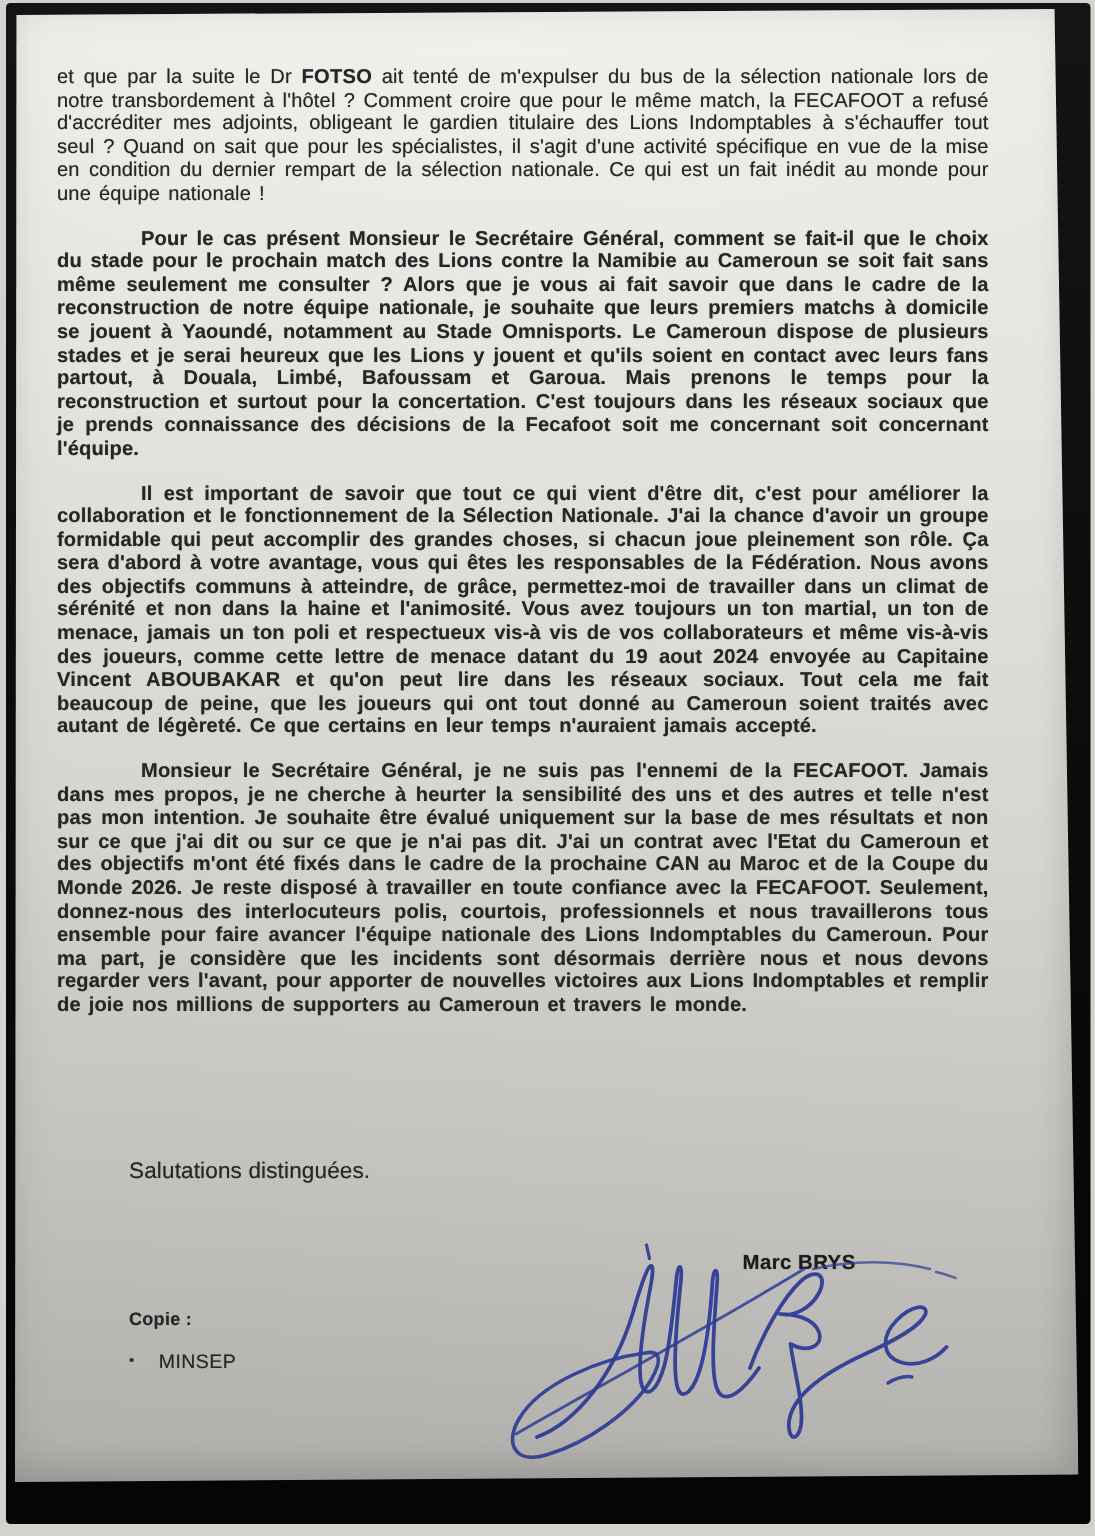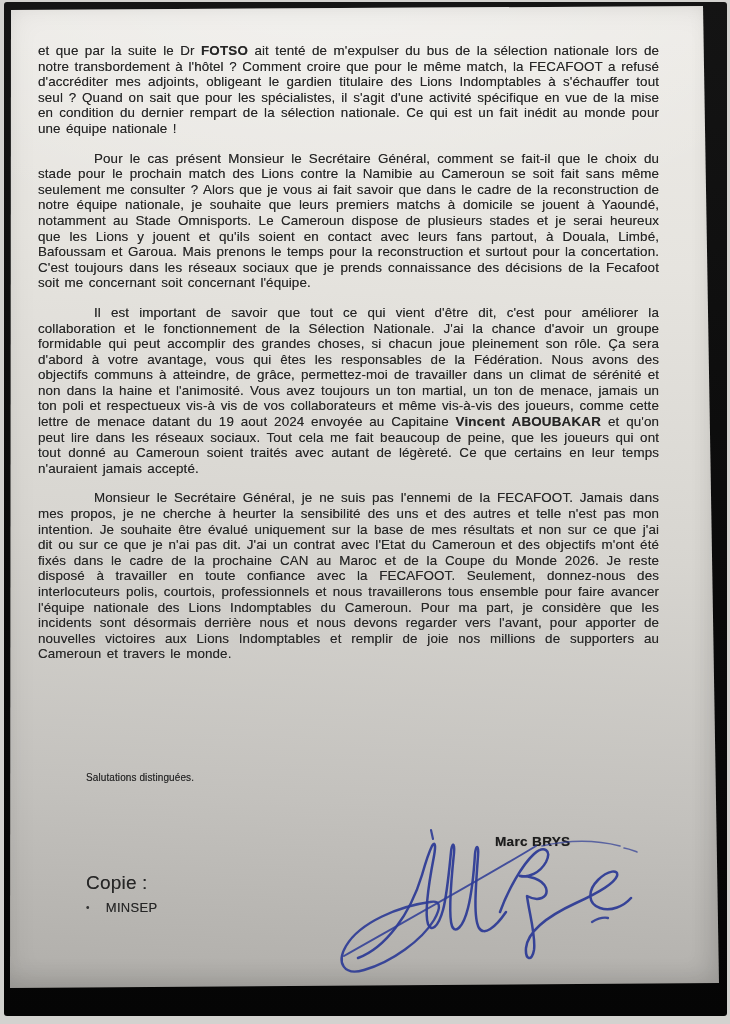--- a/index.html
+++ b/index.html
@@ -31,44 +31,44 @@
   .body-text{
     padding:37px 60px 0 29px;
   }
   .para{
     font-size:13.4px;line-height:15.6px;text-align:justify;
     word-spacing:1.5px;letter-spacing:0.1px;
     color:var(--ink);
     text-shadow:0 0 0.6px rgba(45,45,45,0.55);
     margin-bottom:14px;
   }
-  .para.indent{text-indent:56px;}
+  .para.indent{text-indent:56px;font-weight:bold;}
   .para b{letter-spacing:0.2px;}
   .closing{
     position:absolute;left:77px;top:766px;
-    font-size:10px;letter-spacing:0.1px;
+    font-size:15px;letter-spacing:0.1px;
     text-shadow:0 0 0.6px rgba(45,45,45,0.55);
   }
   .signer{
     position:absolute;left:486px;top:828px;
     font-size:13.6px;font-weight:bold;letter-spacing:0.3px;
     color:#1c1c1c;text-shadow:0 0 0.7px rgba(30,30,30,0.6);
     z-index:2;
     text-align:right;
   }
   .signature{
     position:absolute;left:321px;top:814px;width:330px;height:180px;
     z-index:3;
   }
   .signature path{
     fill:none;stroke:var(--sig);stroke-linecap:round;stroke-linejoin:round;
   }
   .copy-label{
     position:absolute;left:77px;top:866px;
-    font-size:19px;font-weight:normal;letter-spacing:0.2px;
+    font-size:12px;font-weight:bold;letter-spacing:0.2px;
     text-shadow:0 0 0.6px rgba(45,45,45,0.5);
   }
   .copy-list{
     position:absolute;left:77px;top:894px;list-style:none;
   }
   .copy-list li{
     font-size:13px;letter-spacing:0.3px;
     text-shadow:0 0 0.5px rgba(45,45,45,0.5);
     display:flex;align-items:center;
   }

